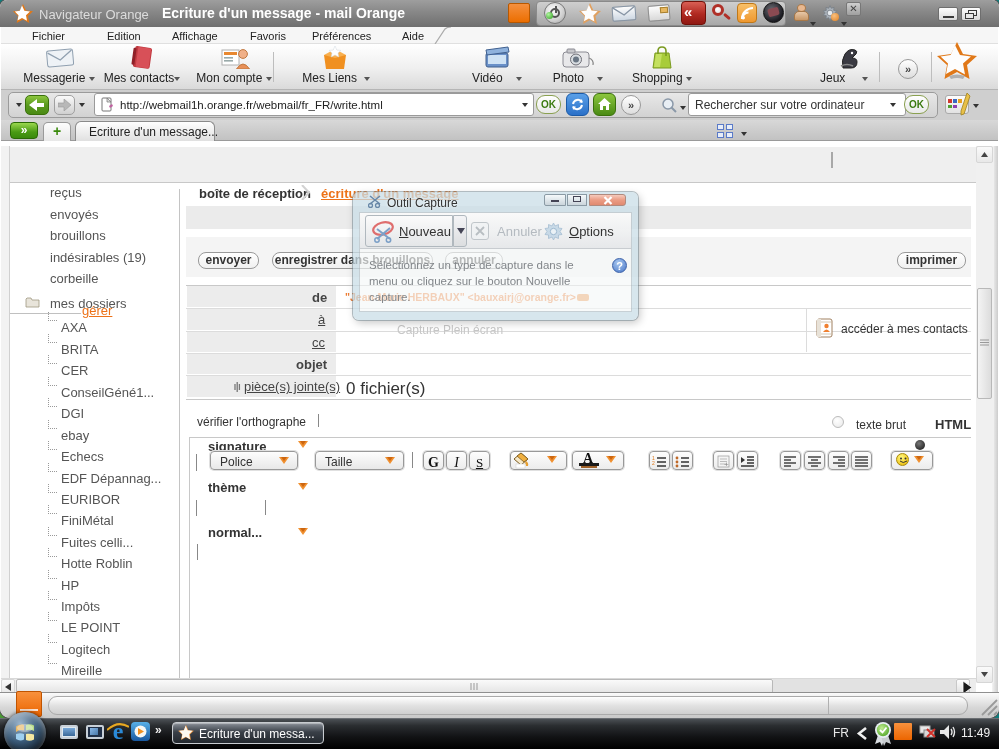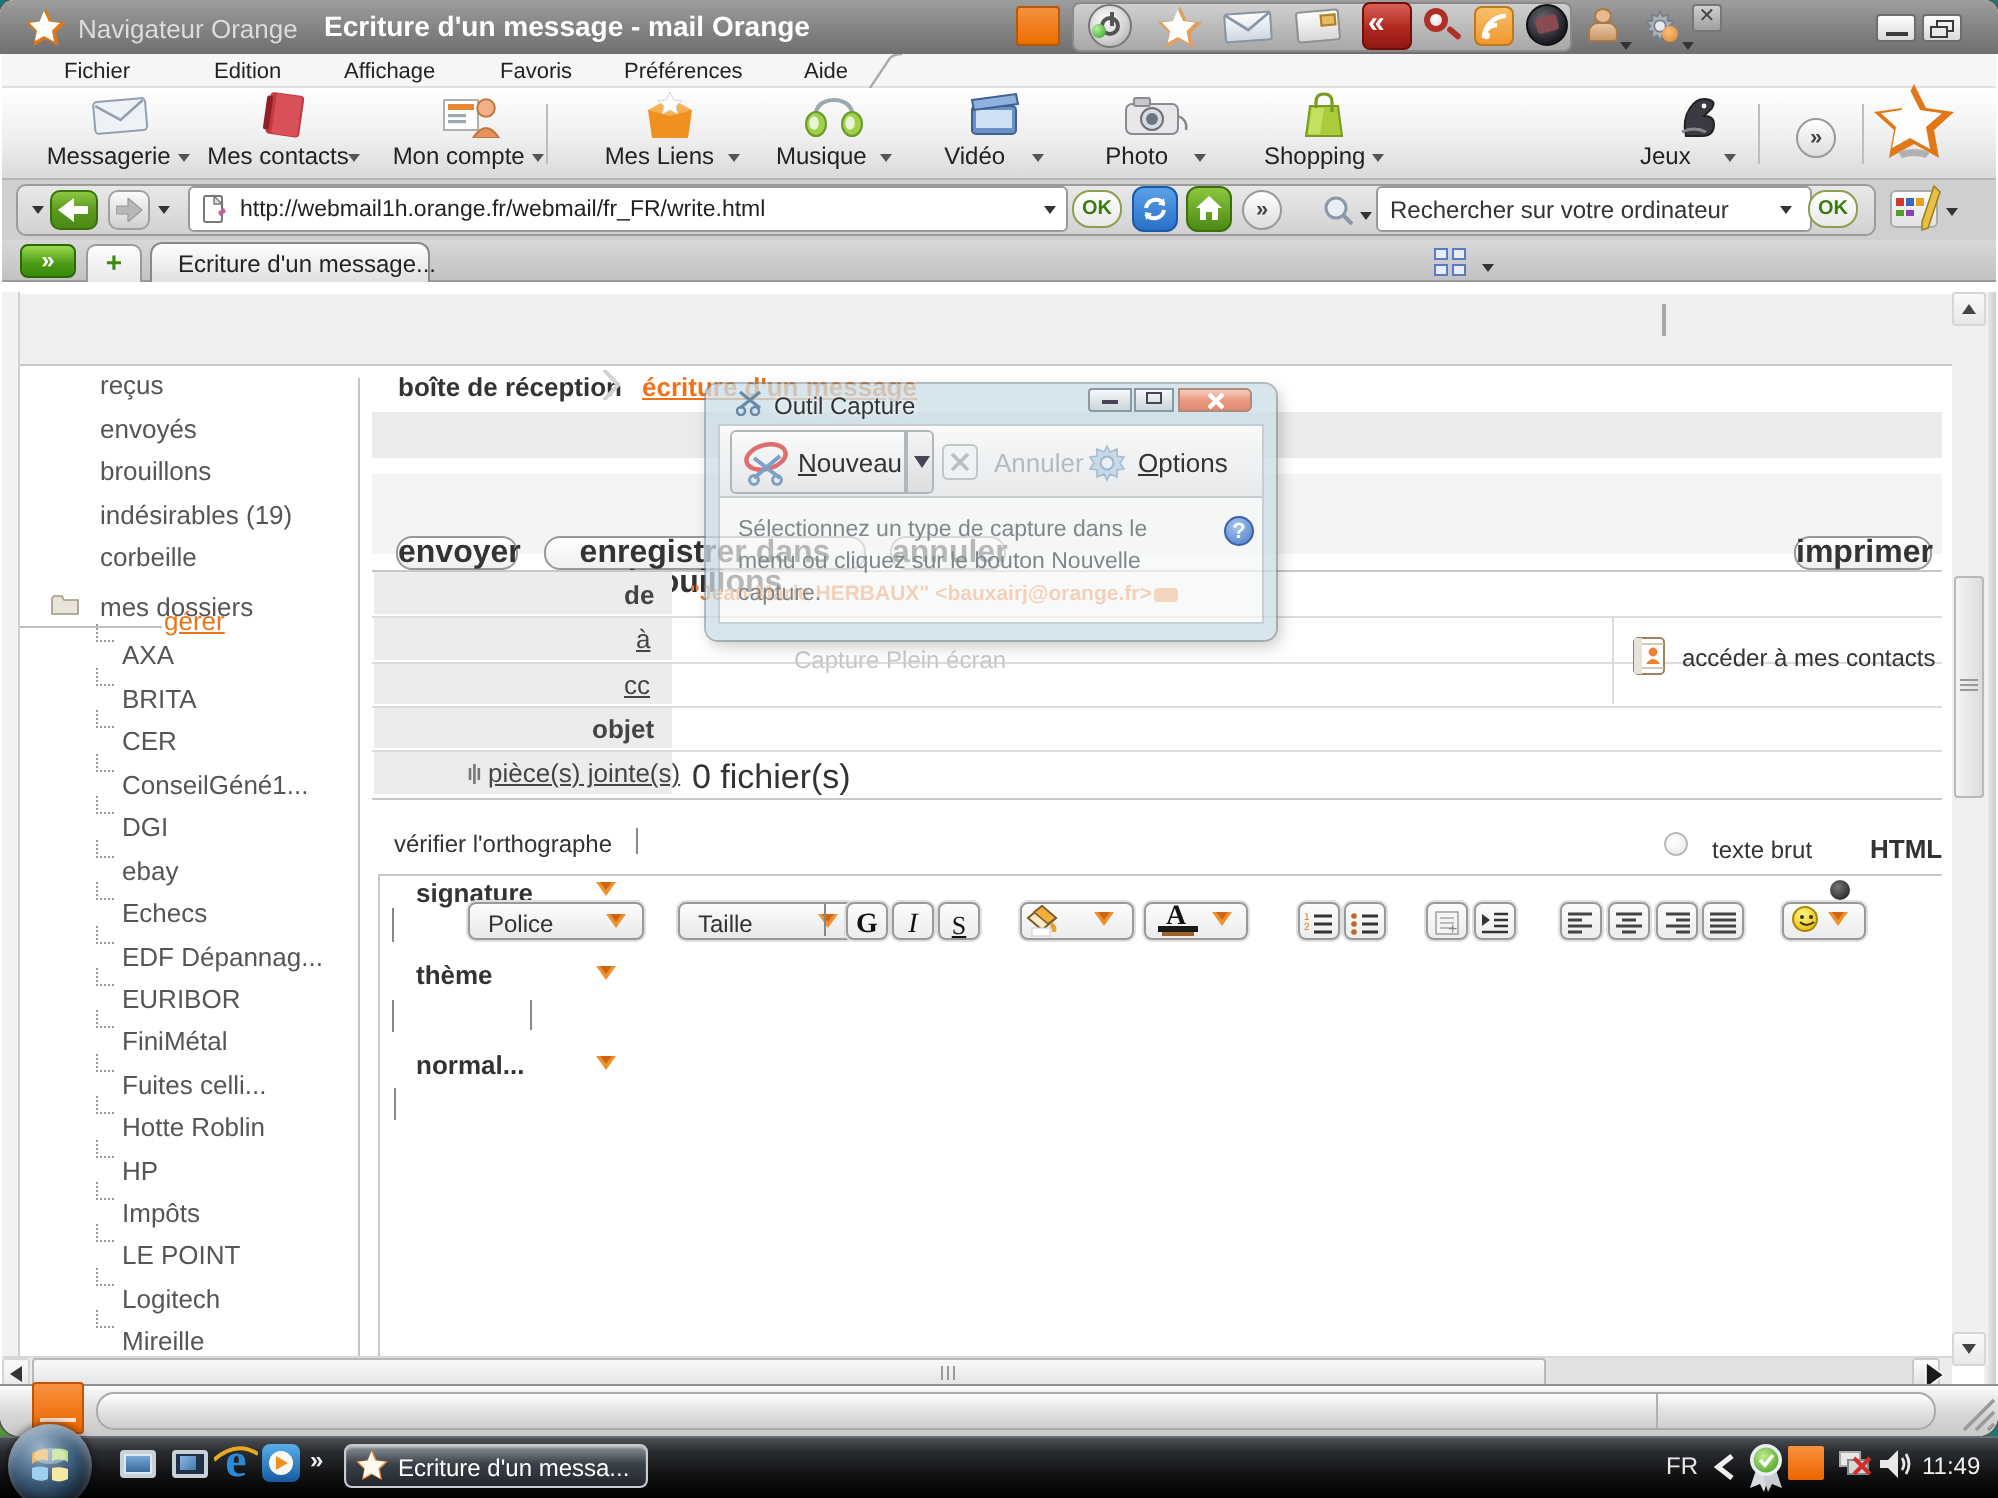--- a/index.html
+++ b/index.html
@@ -40,23 +40,23 @@
 
 
 #content { position:absolute; left:1px; top:146px; width:997px; height:548px; background:#fff; }
 
 
 #statusbar { position:absolute; left:0; top:692px; width:999px; height:26px; background:linear-gradient(#fbfbfb,#d6d6d6 60%,#c8c8c8); border-top:1px solid #8f8f8f; border-radius:0 0 8px 8px; }
 
 
 #taskbar { position:absolute; left:0; top:718px; width:999px; height:31px; background:linear-gradient(#50555a,#2a2d30 25%,#121315 60%,#000); }
 
-.btn { position:absolute; height:17px; background:linear-gradient(#fff,#f0f0f0); border:1px solid #999; border-radius:8px; font-size:16px; font-weight:bold; color:#333; text-align:center; line-height:15px;margin-top:16px; }
+.btn { position:absolute; height:17px; background:linear-gradient(#fff,#f0f0f0); border:1px solid #999; border-radius:8px; font-size:12px; font-weight:bold; color:#333; text-align:center; line-height:15px; }
 .lblcell { position:absolute; left:186px; width:149px; background:#ececec; }
-.drop { position:absolute; height:19px; background:linear-gradient(#fdfdfd,#e8e8e8); border:1px solid #999; border-radius:4px; box-shadow:0 0 0 1px #e0e0e0;margin-left:24px; }
+.drop { position:absolute; height:19px; background:linear-gradient(#fdfdfd,#e8e8e8); border:1px solid #999; border-radius:4px; box-shadow:0 0 0 1px #e0e0e0; }
 .drop span { position:absolute; left:9px; top:3px; font-size:12px; color:#333; }
 .fbtn { position:absolute; width:21px; height:19px; background:linear-gradient(#fdfdfd,#ececec); border:1px solid #999; border-radius:4px; box-shadow:0 0 0 1px #e0e0e0; text-align:center; line-height:17px; color:#111; padding-top:2px; }
 .fbtn svg { position:absolute; left:2px; top:3px; }
 .oarrow { position:absolute; width:0; height:0; border-left:5.5px solid transparent; border-right:5.5px solid transparent; border-top:7px solid #f09030; }
 .oarrow:after { content:""; position:absolute; left:-3.5px; top:-7px; width:0; height:0; border-left:3.5px solid transparent; border-right:3.5px solid transparent; border-top:4px solid #cc6610; }
 
 #sidebar { position:absolute; left:9px; top:38px; width:169px; height:489px; background:#fff; }
 .snav { position:absolute; left:40px; font-size:13px; color:#555; white-space:nowrap; }
 .sfold { position:absolute; left:51px; font-size:13px; color:#555; white-space:nowrap; }
 .tree { position:absolute; left:38px; width:9px; height:9px; border-left:1px dotted #999; border-bottom:1px dotted #999; }
@@ -183,30 +183,20 @@
 
       <div class="tbitem" style="left:295px;width:80px">
         <svg class="abs" style="left:24px;top:1px" width="30" height="25" viewBox="0 0 30 25">
             <path d="M4 10 L26 10 L24 24 L6 24 Z" fill="#f09020"></path>
             <path d="M4 10 L15 4 L26 10 L15 13 Z" fill="#f8b050"></path>
             <path d="M15 5 L16.8 9 L21 9.4 L18 12 L18.8 16 L15 14 L11.2 16 L12 12 L9 9.4 L13.2 9 Z" fill="#fff" stroke="#d0d8e0" stroke-width="0.5" transform="translate(0,-4)"></path>
           </svg>
         <div class="lbl">Mes Liens&nbsp; <span class="caret"></span></div>
       </div>
 
-      <div class="tbitem" style="left:378px;width:76px">
-        <svg class="abs" style="left:22px;top:2px" width="32" height="23" viewBox="0 0 32 23">
-            <path d="M6 16 Q6 4 16 4 Q26 4 26 16" fill="none" stroke="#9aa8b0" stroke-width="2"></path>
-            <ellipse cx="7" cy="16" rx="5" ry="6" fill="#9ed04a" stroke="#6a9a28"></ellipse>
-            <ellipse cx="25" cy="16" rx="5" ry="6" fill="#9ed04a" stroke="#6a9a28"></ellipse>
-            <ellipse cx="6" cy="15.5" rx="2.4" ry="3.4" fill="#e8f4d8"></ellipse>
-            <ellipse cx="24" cy="15.5" rx="2.4" ry="3.4" fill="#e8f4d8"></ellipse>
-          </svg>
-        <div class="lbl">Musique&nbsp; <span class="caret"></span></div>
-      </div>
 
       <div class="tbitem" style="left:460px;width:72px">
         <svg class="abs" style="left:22px;top:2px" width="30" height="23" viewBox="0 0 30 23">
             <rect x="3" y="7" width="22" height="14" rx="2" fill="#6a90c8" stroke="#40608f"></rect>
             <rect x="5" y="9" width="18" height="9" fill="#cfe2f4"></rect>
             <path d="M3 4 L25 1 L26 6 L4 9 Z" fill="#8fb2dd" stroke="#40608f"></path>
           </svg>
         <div class="lbl">Vidéo&nbsp;&nbsp;&nbsp; <span class="caret"></span></div>
       </div>
 

